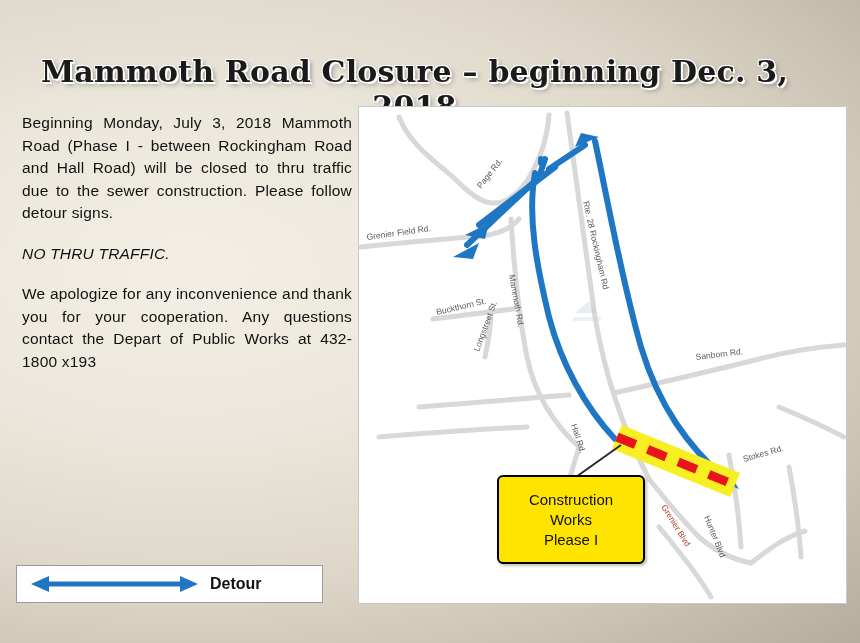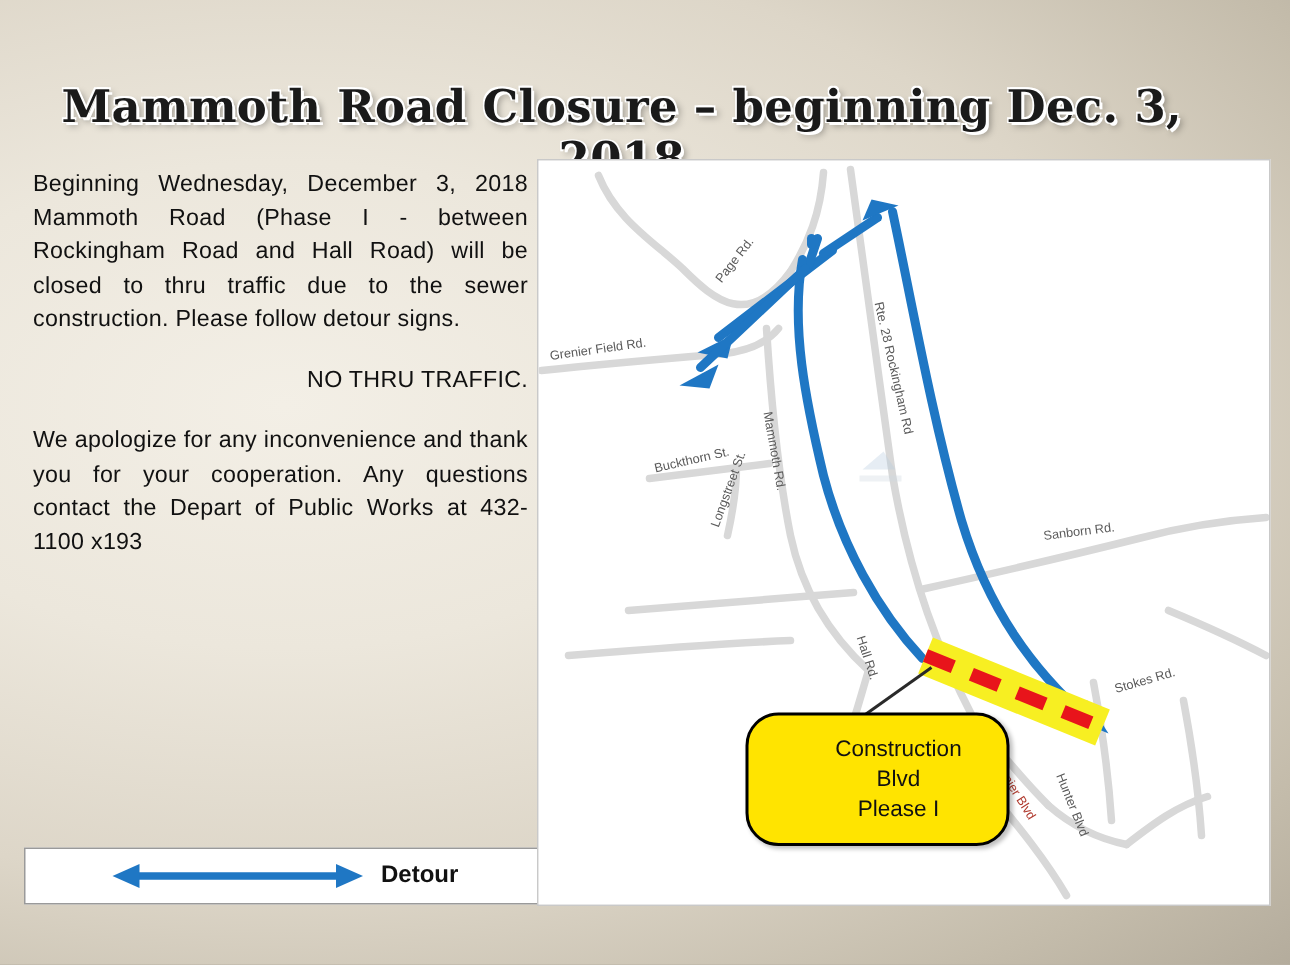--- a/index.html
+++ b/index.html
@@ -50,33 +50,32 @@
     width: 330px;
     color: #111;
   }
   .para {
     font-size: 15.5px;
     line-height: 22.5px;
     text-align: justify;
     margin-bottom: 18px;
     letter-spacing: 0.2px;
   }
-  .para.nojust { text-align: right; }
+  .para.nojust { text-align: left; font-style: italic; }
   
   #legend {
     position: absolute;
     left: 16px;
     top: 565px;
     width: 305px;
     height: 36px;
     background: #ffffff;
     border: 1px solid #9a9a9a;
     display: flex;
     align-items: center;
-    padding-left: 44px;
   }
   #legend-arrow {
     width: 175px;
     height: 24px;
     margin-left: 10px;
     flex: 0 0 auto;
   }
   #legend-label {
     font-size: 16px;
     font-weight: bold;
@@ -103,47 +102,46 @@
   .rdlabel.red { fill: #b03a2e; }
   
   #callout {
     position: absolute;
     left: 497px;
     top: 475px;
     width: 144px;
     height: 85px;
     background: #ffe400;
     border: 2px solid #000;
-    border-radius: 22px;
+    border-radius: 6px;
     display: flex;
     flex-direction: column;
     align-items: center;
     justify-content: center;
     box-shadow: 2px 2px 3px rgba(0,0,0,0.25);
-    padding-left: 28px;
   }
   #callout div {
     font-size: 15px;
     color: #111;
     line-height: 20px;
   }
 </style>
 </head>
 <body>
 
 <div id="slide">
 
   <div id="title-bar">
     <span id="title-text">Mammoth Road Closure – beginning Dec. 3, 2018</span>
   </div>
 
   <div id="text-col">
-    <div class="para">Beginning Wednesday, December 3, 2018 Mammoth Road (Phase I - between Rockingham Road and Hall Road) will be closed to thru traffic due to the sewer construction.  Please follow detour signs.</div>
+    <div class="para">Beginning Monday, July 3, 2018 Mammoth Road (Phase I - between Rockingham Road and Hall Road) will be closed to thru traffic due to the sewer construction.  Please follow detour signs.</div>
     <div class="para nojust">NO THRU TRAFFIC.</div>
-    <div class="para">We apologize for any inconvenience and thank you for your cooperation.   Any questions contact the Depart of Public Works at 432-1100 x193</div>
+    <div class="para">We apologize for any inconvenience and thank you for your cooperation.   Any questions contact the Depart of Public Works at 432-1800 x193</div>
   </div>
 
   <div id="legend">
     <svg id="legend-arrow" viewBox="0 0 175 24">
       <line x1="18" y1="12" x2="157" y2="12" stroke="#1f77c4" stroke-width="5"></line>
       <polygon points="4,12 22,4 22,20" fill="#1f77c4"></polygon>
       <polygon points="171,12 153,4 153,20" fill="#1f77c4"></polygon>
     </svg>
     <span id="legend-label">Detour</span>
   </div>
@@ -226,17 +224,17 @@
         <text class="rdlabel" x="212" y="318" transform="rotate(72 212 318)">Hall Rd.</text>
         <text class="rdlabel red" x="302" y="400" transform="rotate(58 302 400)">Grenier Blvd</text>
         <text class="rdlabel" x="345" y="410" transform="rotate(68 345 410)">Hunter Blvd</text>
         <text class="rdlabel" x="385" y="355" transform="rotate(-16 385 355)">Stokes Rd.</text>
       </g>
     </svg>
   </div>
 
   <div id="callout">
     <div>Construction</div>
-    <div>Blvd</div>
+    <div>Works</div>
     <div>Please I</div>
   </div>
 
 </div>
 
 </body></html>

